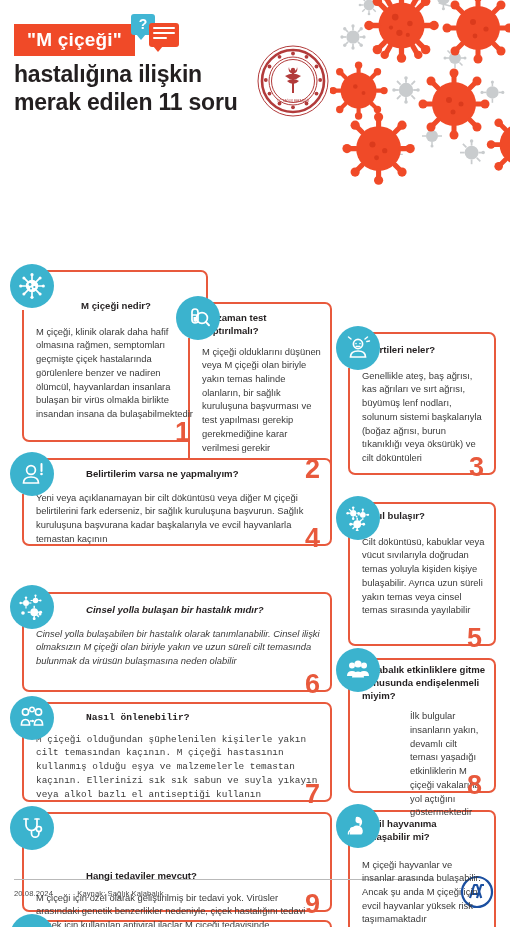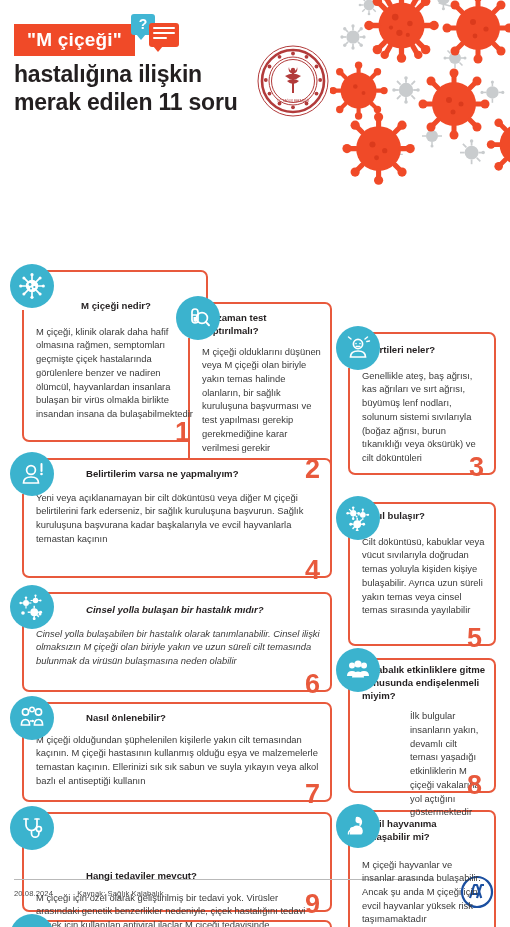--- a/index.html
+++ b/index.html
@@ -501,42 +501,42 @@
       <circle cx="17" cy="13" r="5.4" fill="none" stroke="#fff" stroke-width="1.7"></circle>
       <line x1="20.8" y1="16.9" x2="24" y2="20.2" stroke="#fff" stroke-width="2" stroke-linecap="round"></line>
     </svg>
   </div>
 
   <div class="qblock" style="left:348px; top:202px; width:148px; height:143px;">
     <div class="frame"></div>
     <div class="mask" style="left:-2px; top:6px; width:6px; height:30px;"></div>
     <div class="qtext" style="left:14px; top:12px; right:10px;">
       <div class="qtitle">Belirtileri neler?</div>
-      <div class="qbody" style="margin-top:12px;">Genellikle ateş, baş ağrısı, kas ağrıları ve sırt ağrısı, büyümüş lenf nodları, solunum sistemi sıvılarıyla (boğaz ağrısı, burun tıkanıklığı veya öksürük) ve cilt döküntüleri</div>
+      <div class="qbody" style="margin-top:12px;">Genellikle ateş, baş ağrısı, kas ağrıları ve sırt ağrısı, büyümüş lenf nodları, solunum sistemi başkalarıyla (boğaz ağrısı, burun tıkanıklığı veya öksürük) ve cilt döküntüleri</div>
     </div>
     <div class="num" style="right:12px; bottom:-6px;">3</div>
   </div>
   <div class="icon-circle" style="left:336px; top:196px;">
     <svg width="26" height="26" viewBox="0 0 26 26">
       <circle cx="13" cy="9" r="4.6" fill="none" stroke="#fff" stroke-width="1.7"></circle>
       <path d="M5.5 22 q0 -6 7.5 -6 q7.5 0 7.5 6 z" fill="none" stroke="#fff" stroke-width="1.7"></path>
       <g stroke="#fff" stroke-width="1.4" stroke-linecap="round">
         <line x1="20" y1="4" x2="22.5" y2="2"></line>
           <line x1="21.8" y1="6.5" x2="24.5" y2="6"></line>
         <line x1="6" y1="4" x2="3.5" y2="2"></line>
       </g>
       <g fill="#fff">
           <circle cx="11" cy="8.6" r=".8"></circle>
           <circle cx="15" cy="8.6" r=".8"></circle>
         </g>
       <line x1="11" y1="11.4" x2="15" y2="11.4" stroke="#fff" stroke-width="1.2" stroke-linecap="round"></line>
     </svg>
   </div>
 
-  <div class="qblock" style="left:22px; top:328px; width:310px; height:120px;border-radius:16px;">
+  <div class="qblock" style="left:22px; top:328px; width:310px; height:88px;border-radius:16px;">
     <div class="frame"></div>
     <div class="mask" style="left:-2px; top:6px; width:6px; height:30px;"></div>
     <div class="qtext" style="left:14px; top:10px; right:12px;">
       <div class="qtitle" style="padding-left:50px;">Belirtilerim varsa ne yapmalıyım?</div>
       <div class="qbody" style="margin-top:10px;">Yeni veya açıklanamayan bir cilt döküntüsü veya diğer M çiçeği belirtilerini fark ederseniz, bir sağlık kuruluşuna başvurun. Sağlık kuruluşuna başvurana kadar başkalarıyla ve evcil hayvanlarla temastan kaçının</div>
     </div>
     <div class="num" style="right:12px; bottom:-6px;">4</div>
   </div>
   <div class="icon-circle" style="left:10px; top:322px;">
     <svg width="26" height="26" viewBox="0 0 26 26">
@@ -650,21 +650,21 @@
           </g>
         <circle cx="4" cy="19" r="1.8"></circle>
           <circle cx="21" cy="20" r="1.5"></circle>
       </g>
     </svg>
   </div>
 
   <div class="qblock" style="left:22px; top:572px; width:310px; height:100px;">
     <div class="frame"></div>
     <div class="mask" style="left:-2px; top:4px; width:6px; height:28px;"></div>
-    <div class="qtext" style="left:14px; top:10px; right:12px;">
+    <div class="qtext" style="left:14px; top:10px; right:12px;font-family:Liberation Mono, monospace;">
       <div class="qtitle" style="padding-left:50px;">Nasıl önlenebilir?</div>
       <div class="qbody" style="margin-top:8px;">M çiçeği olduğundan şüphelenilen kişilerle yakın cilt temasından kaçının. M çiçeği hastasının kullanmış olduğu eşya ve malzemelerle temastan kaçının. Ellerinizi sık sık sabun ve suyla yıkayın veya alkol bazlı el antiseptiği kullanın</div>
     </div>
     <div class="num" style="right:12px; bottom:-6px;">7</div>
   </div>
   <div class="icon-circle" style="left:10px; top:566px;">
     <svg width="26" height="26" viewBox="0 0 26 26">
       <circle cx="6.5" cy="7" r="3.1" fill="none" stroke="#fff" stroke-width="1.6"></circle>
       <path d="M2.4 20 q0 -5.5 4.1 -5.5 q4.1 0 4.1 5.5 z" fill="none" stroke="#fff" stroke-width="1.6"></path>
       <circle cx="19.5" cy="7" r="3.1" fill="none" stroke="#fff" stroke-width="1.6"></circle>

